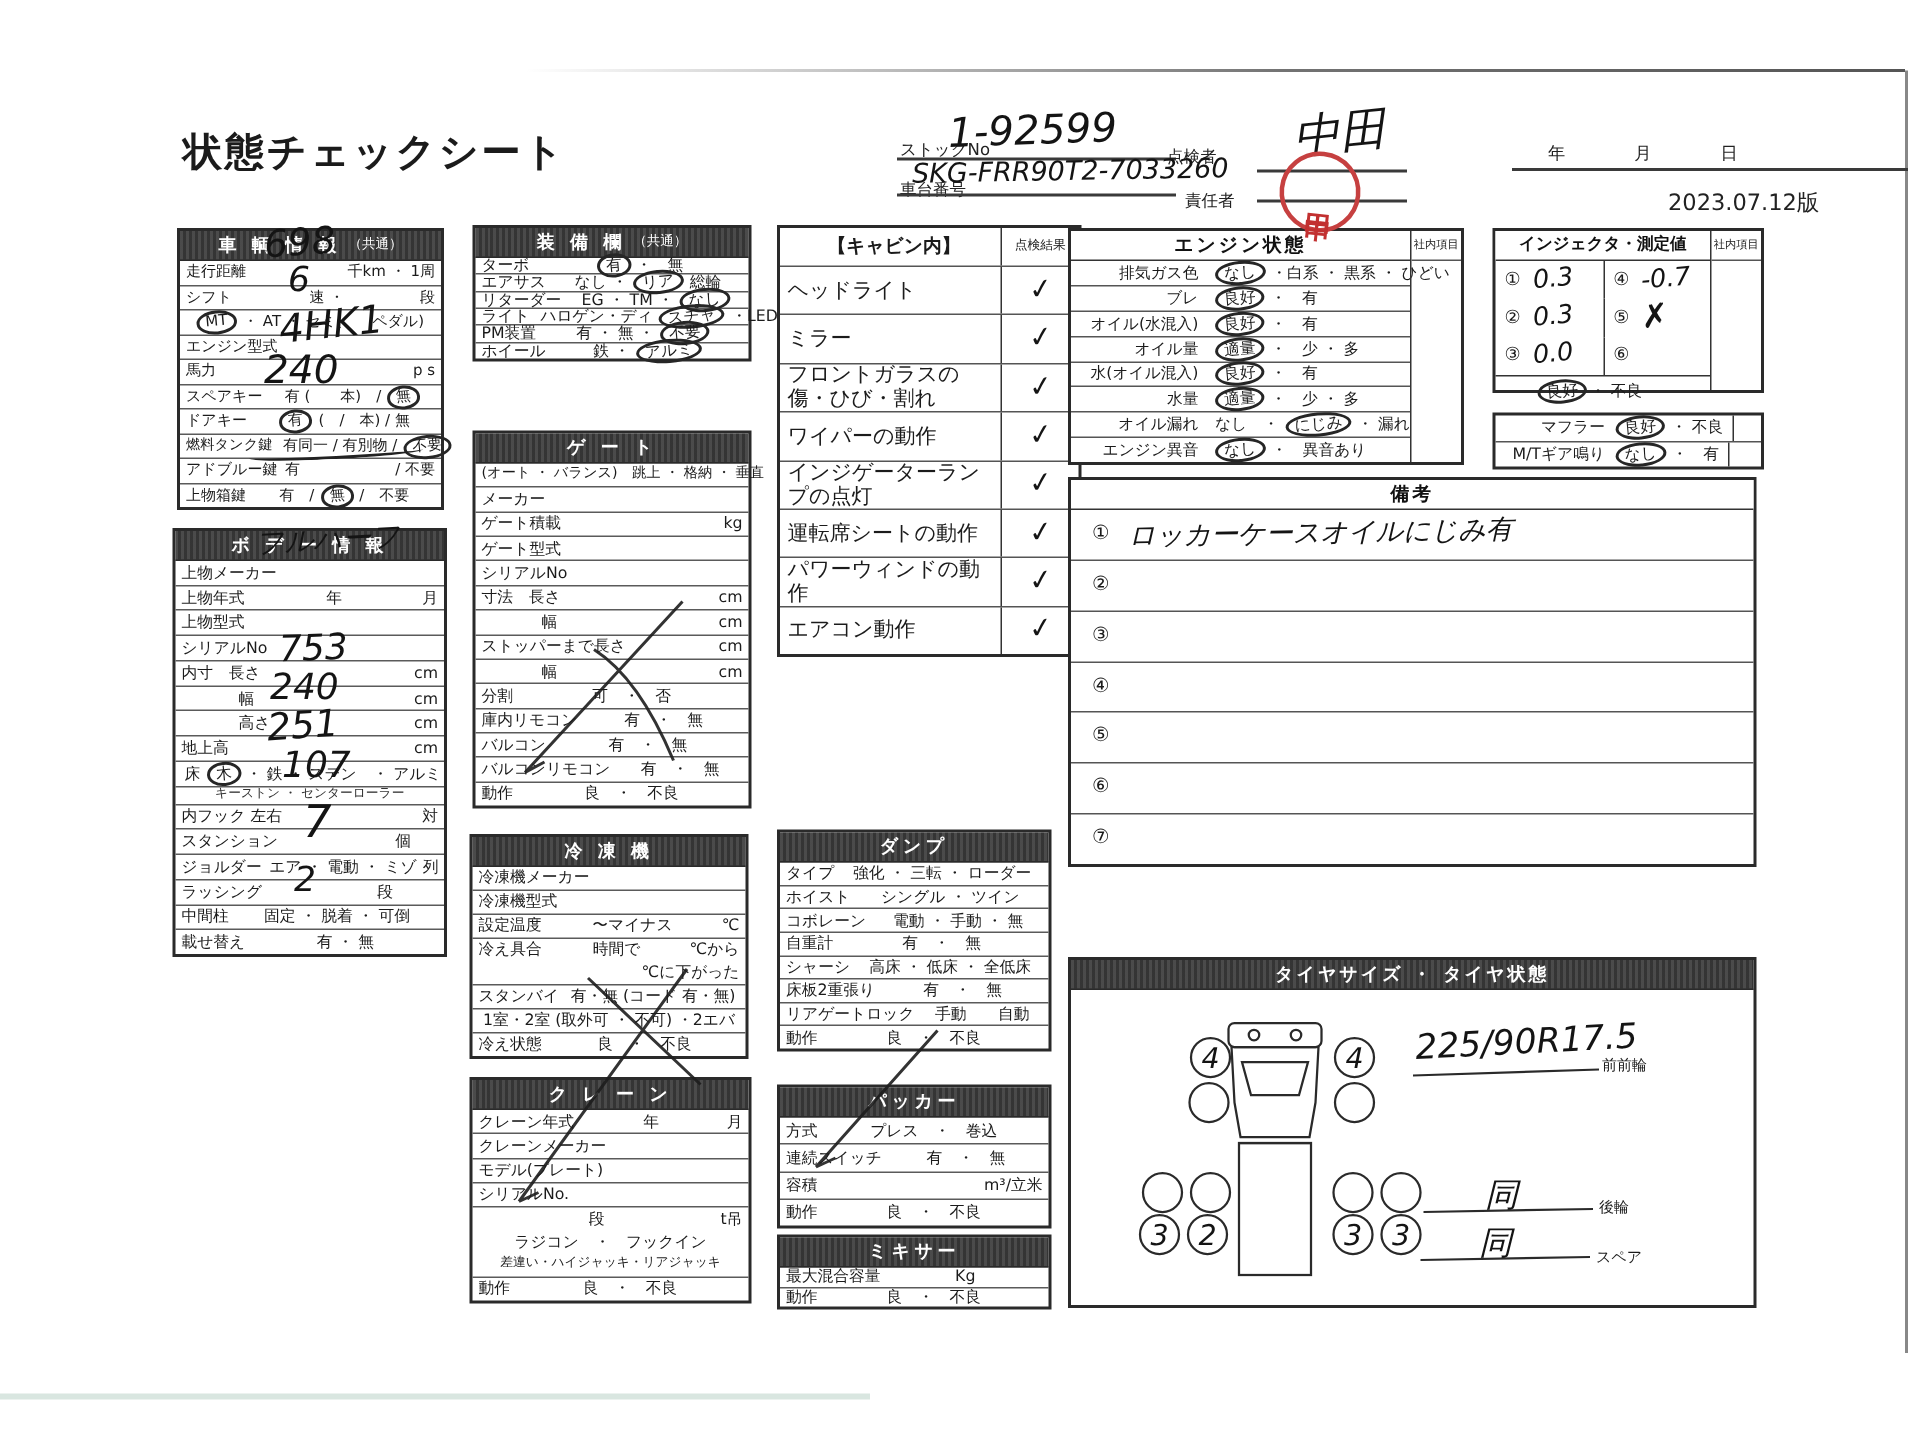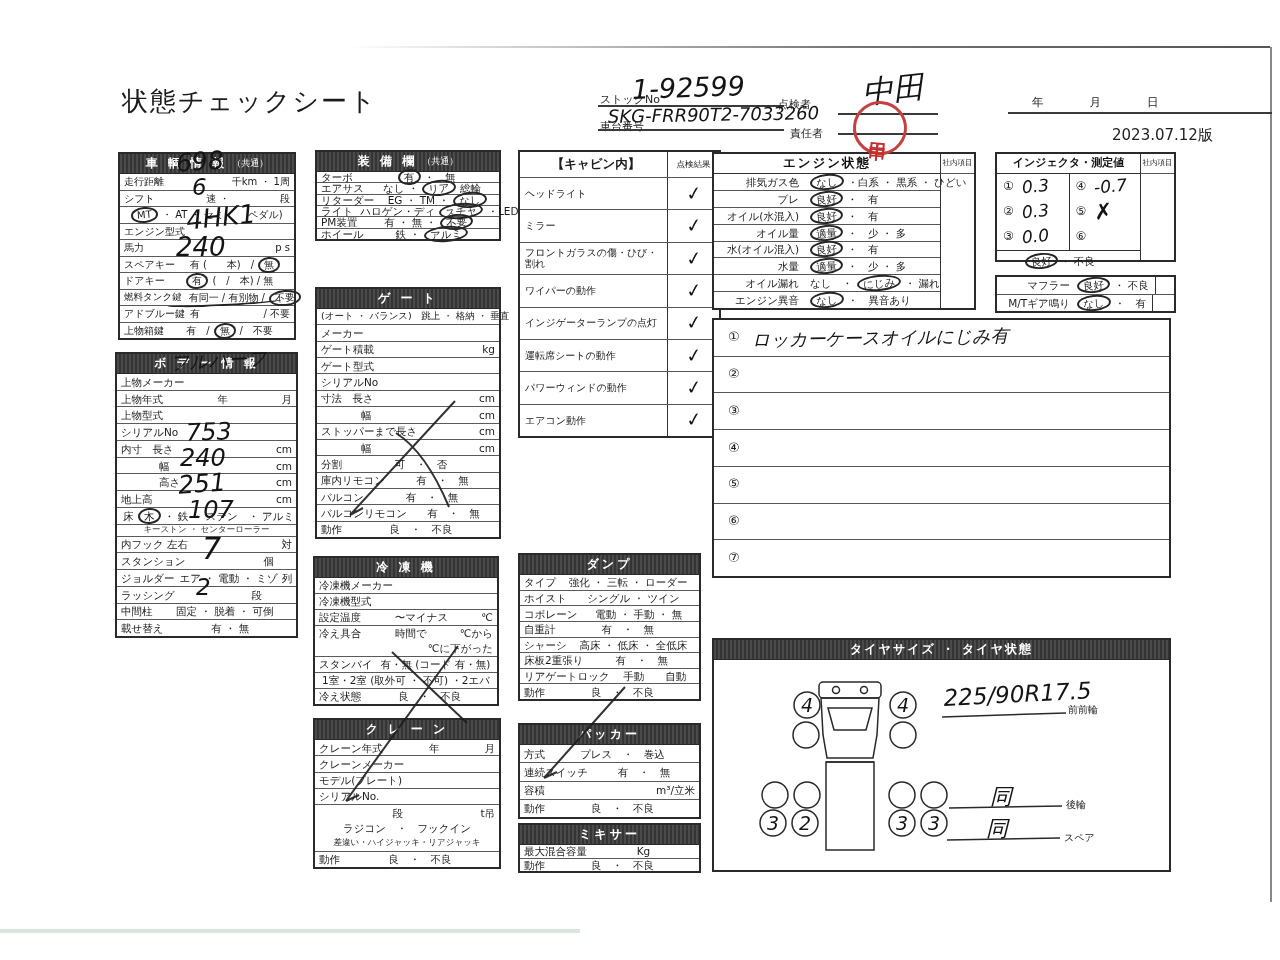--- a/index.html
+++ b/index.html
@@ -20,21 +20,21 @@
   .mid > span{margin:0 2px}
   .un{margin-left:auto;padding-left:4px}
   .circ{display:inline-block;border:2px solid #262626;border-radius:50%;padding:0 4px;margin:-2px 2px;transform:rotate(-5deg)}
   .circ:empty{display:none}
   .vehicle{font-size:10px}
   .vehicle .row,.body-t .row,.equipment .row,.gate .row,.reefer .row,.crane .row,.dump .row,.packer .row,.mixer .row{border-color:#5a5a5a}
 
   
   .crow{flex:1;display:flex;border-bottom:1px solid #555;min-height:0}
   .crow:last-child{border-bottom:0}
-  .cabin .item{flex:1;display:flex;align-items:center;padding-left:5px;font-size:10px}
+  .cabin .item{flex:1;display:flex;align-items:center;padding-left:5px;font-size:14px}
   .cabin .chk{flex:0 0 52px;border-left:1.5px solid #333;display:flex;align-items:center;justify-content:center}
   .cabin .chead{flex:0 0 26px}
   .cabin .chead .item{justify-content:center;font-weight:bold;font-size:12.5px}
   .cabin .chead .chk{font-size:8.5px}
   .check{font-size:19px;font-style:italic;transform:rotate(-8deg);color:#151515}
 
   
   .side-wrap{flex:1;display:flex;min-height:0}
   .smain{flex:1;display:flex;flex-direction:column;min-width:0}
   .scorner{flex:0 0 34px;border-left:1.5px solid #333;display:flex;flex-direction:column}
@@ -53,21 +53,21 @@
   
   .remarks .row{padding-left:14px;gap:12px}
   .rem-num{font-size:13px}
   .rem-text{font-size:18px}
 
   
   .hw{position:absolute;font-style:italic;color:#141414;white-space:nowrap;line-height:1;z-index:5}
   .hw-inline{font-style:italic;color:#141414}
 
   
-  .title{position:absolute;left:122px;top:84px;font-size:26px;font-weight:normal;letter-spacing:2px}
+  .title{position:absolute;left:122px;top:84px;font-size:26px;font-weight:bold;letter-spacing:2px}
   .flab{position:absolute;font-size:11px;color:#222}
   .uline{position:absolute;height:1.5px;background:#3a3a3a}
   .stamp{position:absolute;left:853px;top:101px;width:54px;height:54px;border:3px solid #c64040;border-radius:50%;color:#c23030;display:flex;align-items:center;justify-content:center;font-weight:bold;font-size:18px;writing-mode:vertical-rl;text-orientation:upright;z-index:6;transform:rotate(6deg)}
   .version{position:absolute;left:1112px;top:126px;font-size:15px;color:#222}
 
   
   .scan-topline{position:absolute;left:350px;top:46px;width:920px;height:2px;background:linear-gradient(to right,rgba(120,120,120,0),rgba(90,90,90,.85) 55%,#555)}
   .scan-rightline{position:absolute;left:1270px;top:47px;width:2px;height:855px;background:#6a6a6a;opacity:.8}
   .scan-bottomband{position:absolute;left:0;top:929px;width:580px;height:4px;background:#d9e6e0}
   .strike{position:absolute;left:166px;top:299px;width:116px;height:7px;border-bottom:2px solid #222;border-radius:50%;transform:rotate(-3deg);z-index:5}
@@ -603,20 +603,23 @@
         <span class="mcorner"></span>
       </div>
     <div class="row">
         <span class="lb">M/Tギア鳴り</span>
         <span class="mid"><span class="circ">なし</span><span>・　有</span></span>
         <span class="mcorner"></span>
       </div>
   </div>
 
   <div class="tbl remarks" style="left:712px;top:318px;width:459px;height:260px">
+    <div class="hd plain" style="border-bottom:1.5px solid #333">
+        <span>備考</span>
+      </div>
     <div class="row">
         <span class="rem-num">①</span>
         <span class="hw-inline rem-text" style="transform:rotate(-1deg)">ロッカーケースオイルにじみ有</span>
       </div>
     <div class="row">
         <span class="rem-num">②</span>
         <span class="hw-inline rem-text"></span>
       </div>
     <div class="row">
         <span class="rem-num">③</span>

